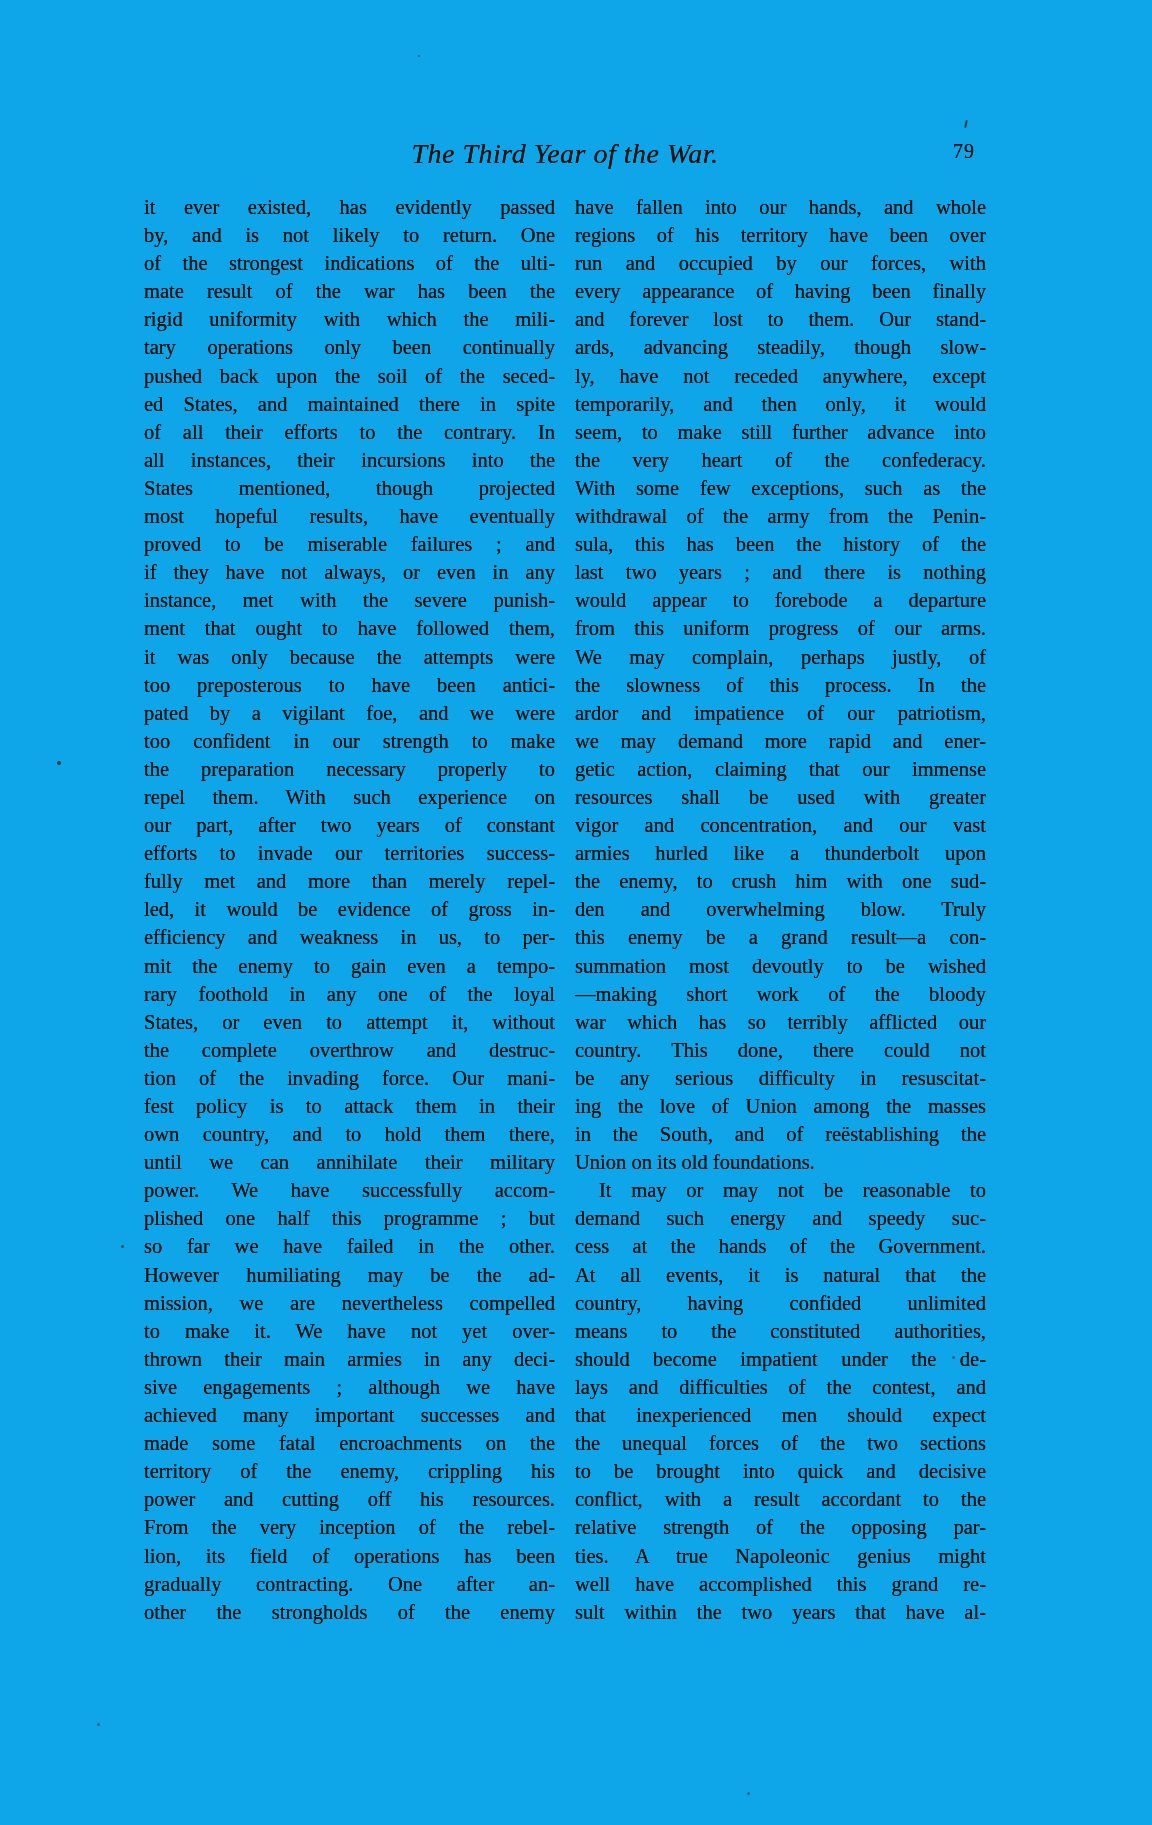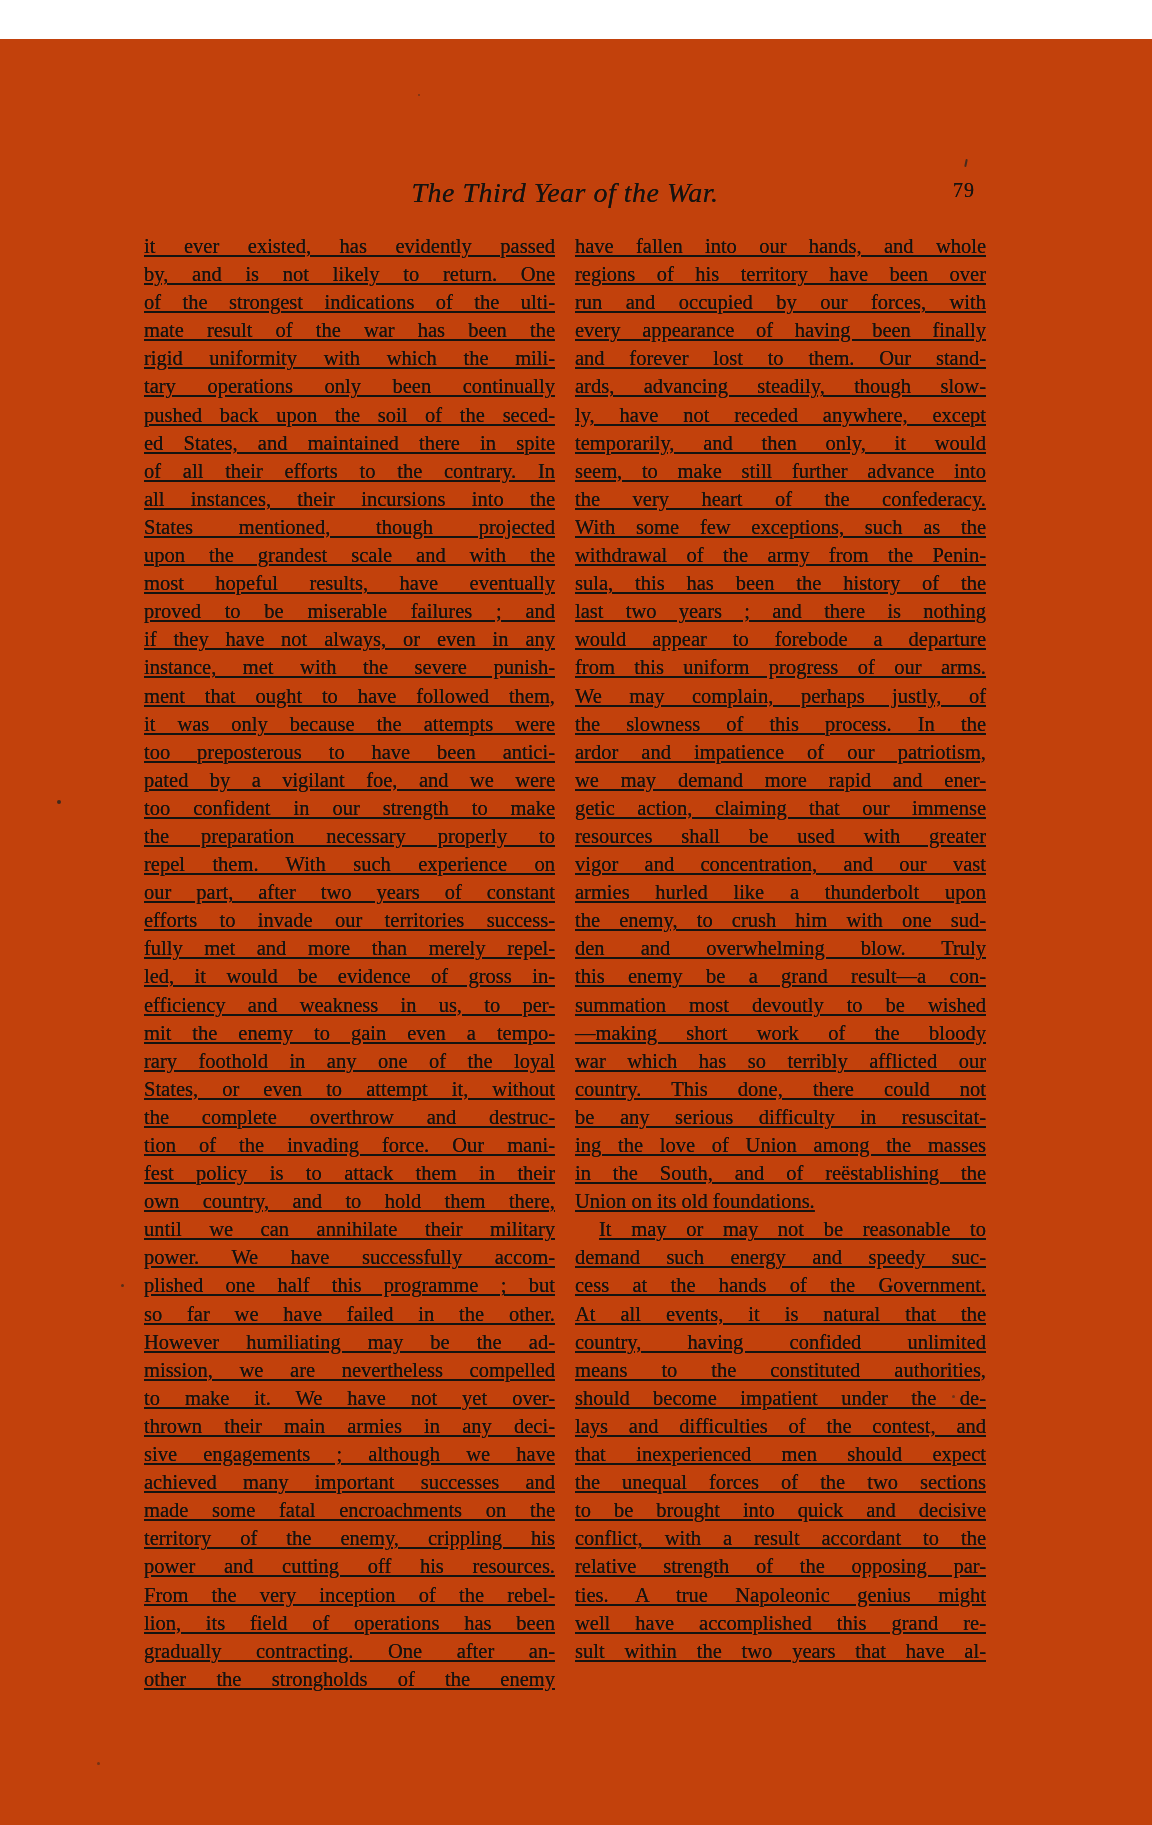--- a/index.html
+++ b/index.html
@@ -4,21 +4,21 @@
 <style>
   html, body { margin: 0; padding: 0; }
   body {
     width: 1152px; height: 1825px;
     background: #ffffff;
     position: relative;
     font-family: "Liberation Serif", "DejaVu Serif", serif;
     color: #151310;
     overflow: hidden;
   }
-  .page { position: absolute; inset: 0; background: #c2410c; margin-top: 39px; }
+  .page { position: absolute; inset: 0; background: #0ea5e9; }
 
   .running-header {
     position: absolute;
     left: 144px; top: 138px; width: 842px;
     text-align: center;
   }
   .header-title {
     font-style: italic;
     font-size: 28px;
     letter-spacing: 0.5px;
@@ -32,21 +32,21 @@
     letter-spacing: 1px;
     text-shadow: 0 0 0.5px rgba(21,19,16,0.85);
   }
 
   .columns {
     position: absolute;
     left: 144px; top: 193px; width: 842px;
     display: flex;
     gap: 20px;
   }
-  .col { width: 411px; text-decoration: underline; }
+  .col { width: 411px; }
 
   .line {
     height: 28.1px;
     line-height: 28.1px;
     font-size: 20.5px;
     text-align: justify;
     text-align-last: justify;
     white-space: normal;
     overflow: visible;
     text-shadow: 0 0 0.45px rgba(21,19,16,0.9);
@@ -78,21 +78,20 @@
         <div class="line">by, and is not likely to return.  One</div>
         <div class="line">of the strongest indications of the ulti-</div>
         <div class="line">mate result of the war has been the</div>
         <div class="line">rigid uniformity with which the mili-</div>
         <div class="line">tary operations only been continually</div>
         <div class="line">pushed back upon the soil of the seced-</div>
         <div class="line">ed States, and maintained there in spite</div>
         <div class="line">of all their efforts to the contrary.  In</div>
         <div class="line">all instances, their incursions into the</div>
         <div class="line">States mentioned, though projected</div>
-        <div class="line">upon the grandest scale and with the</div>
         <div class="line">most hopeful results, have eventually</div>
         <div class="line">proved to be miserable failures ; and</div>
         <div class="line">if they have not always, or even in any</div>
         <div class="line">instance, met with the severe punish-</div>
         <div class="line">ment that ought to have followed them,</div>
         <div class="line">it was only because the attempts were</div>
         <div class="line">too preposterous to have been antici-</div>
         <div class="line">pated by a vigilant foe, and we were</div>
         <div class="line">too confident in our strength to make</div>
         <div class="line">the preparation necessary properly to</div>

